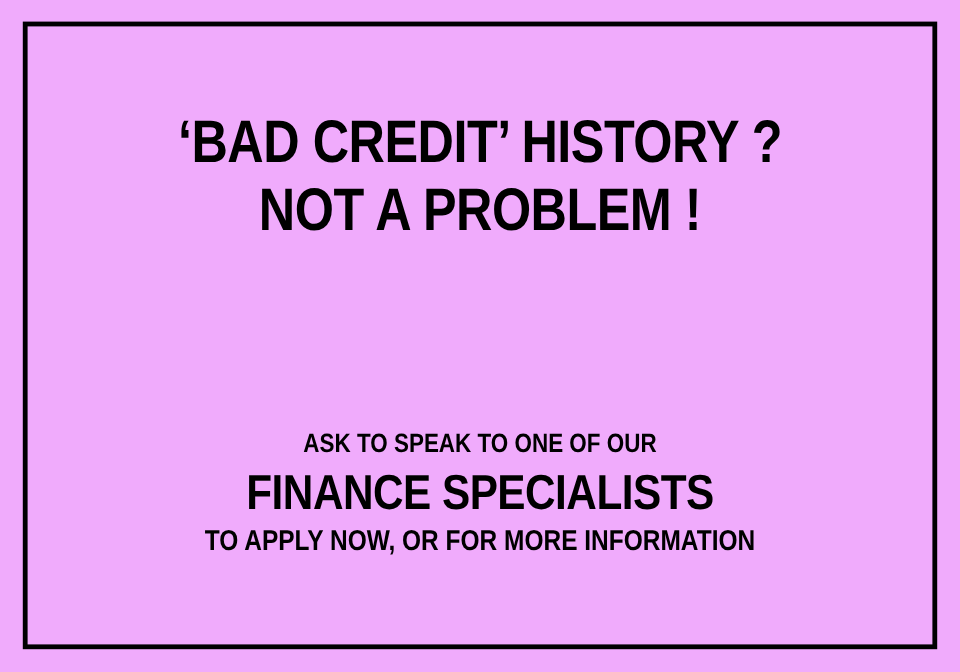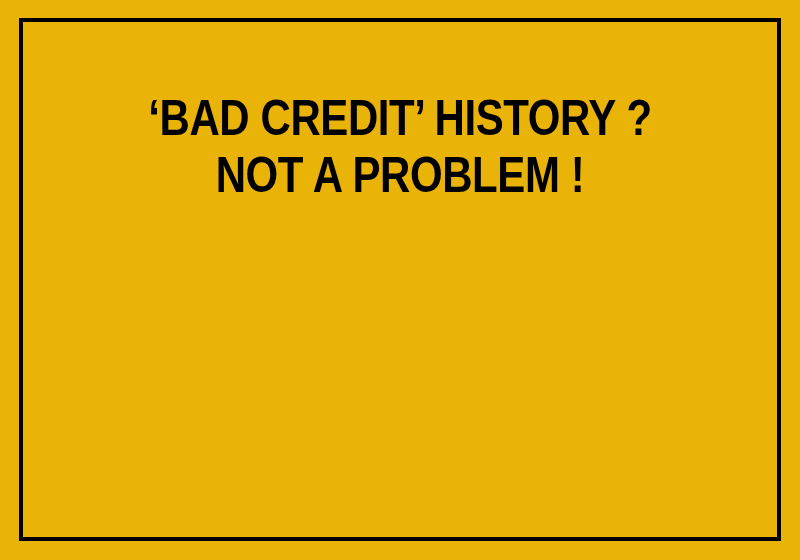--- a/index.html
+++ b/index.html
@@ -12,21 +12,21 @@
     height: 560px;
     background: #00ff00;
     font-family: "Liberation Sans", "DejaVu Sans", sans-serif;
     overflow: hidden;
   }
 
   .poster {
     position: relative;
     width: 800px;
     height: 560px;
-    background: #eab308;
+    background: #f0abfc;
     box-sizing: border-box;
   }
 
   
   .frame {
     position: absolute;
     left: 19px;
     top: 18px;
     width: 762px;
     height: 523px;
@@ -127,15 +127,20 @@
   <div class="frame"></div>
 
   <div class="content">
 
     <div class="headline-block">
       <span class="headline">‘BAD CREDIT’ HISTORY ?</span>
       <span class="headline">NOT A PROBLEM !</span>
     </div>
 
 
+    <div class="body-block-two">
+      <span class="subhead-line">ASK TO SPEAK TO ONE OF OUR</span>
+      <span class="feature-line">FINANCE SPECIALISTS</span>
+      <span class="cta-line">TO APPLY NOW, OR FOR MORE INFORMATION</span>
+    </div>
 
   </div>
 </div>
 
 </body></html>

